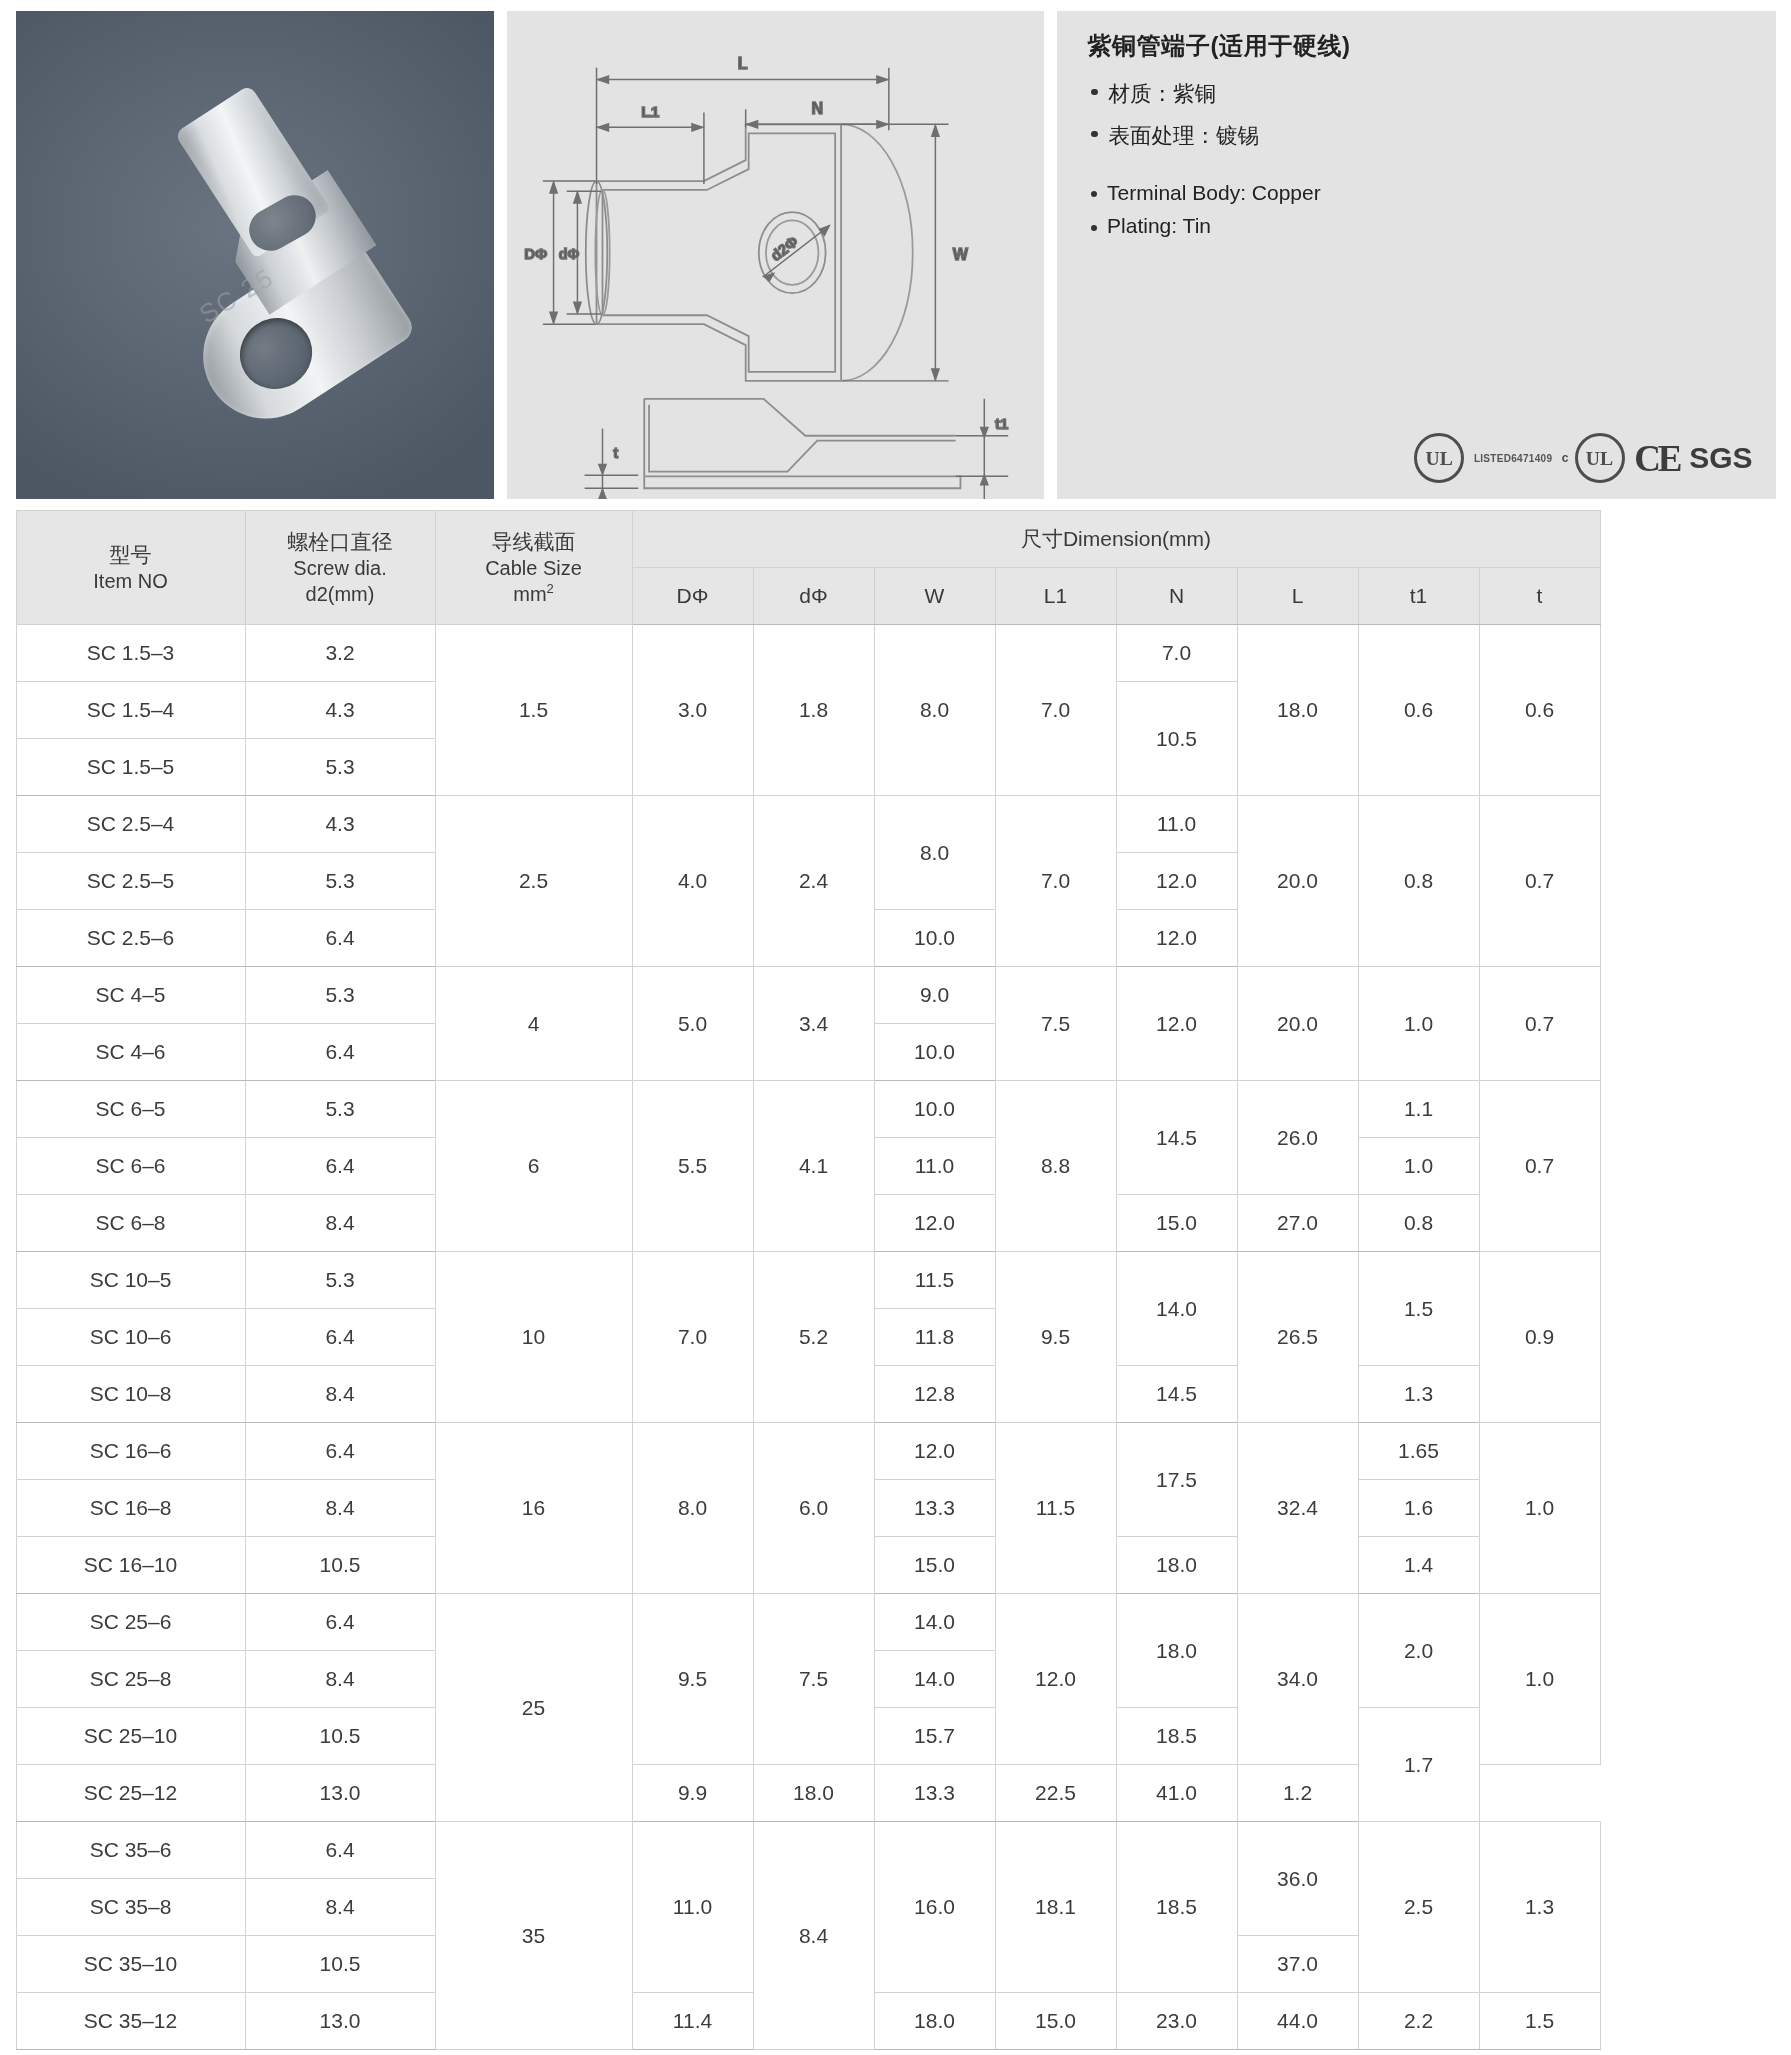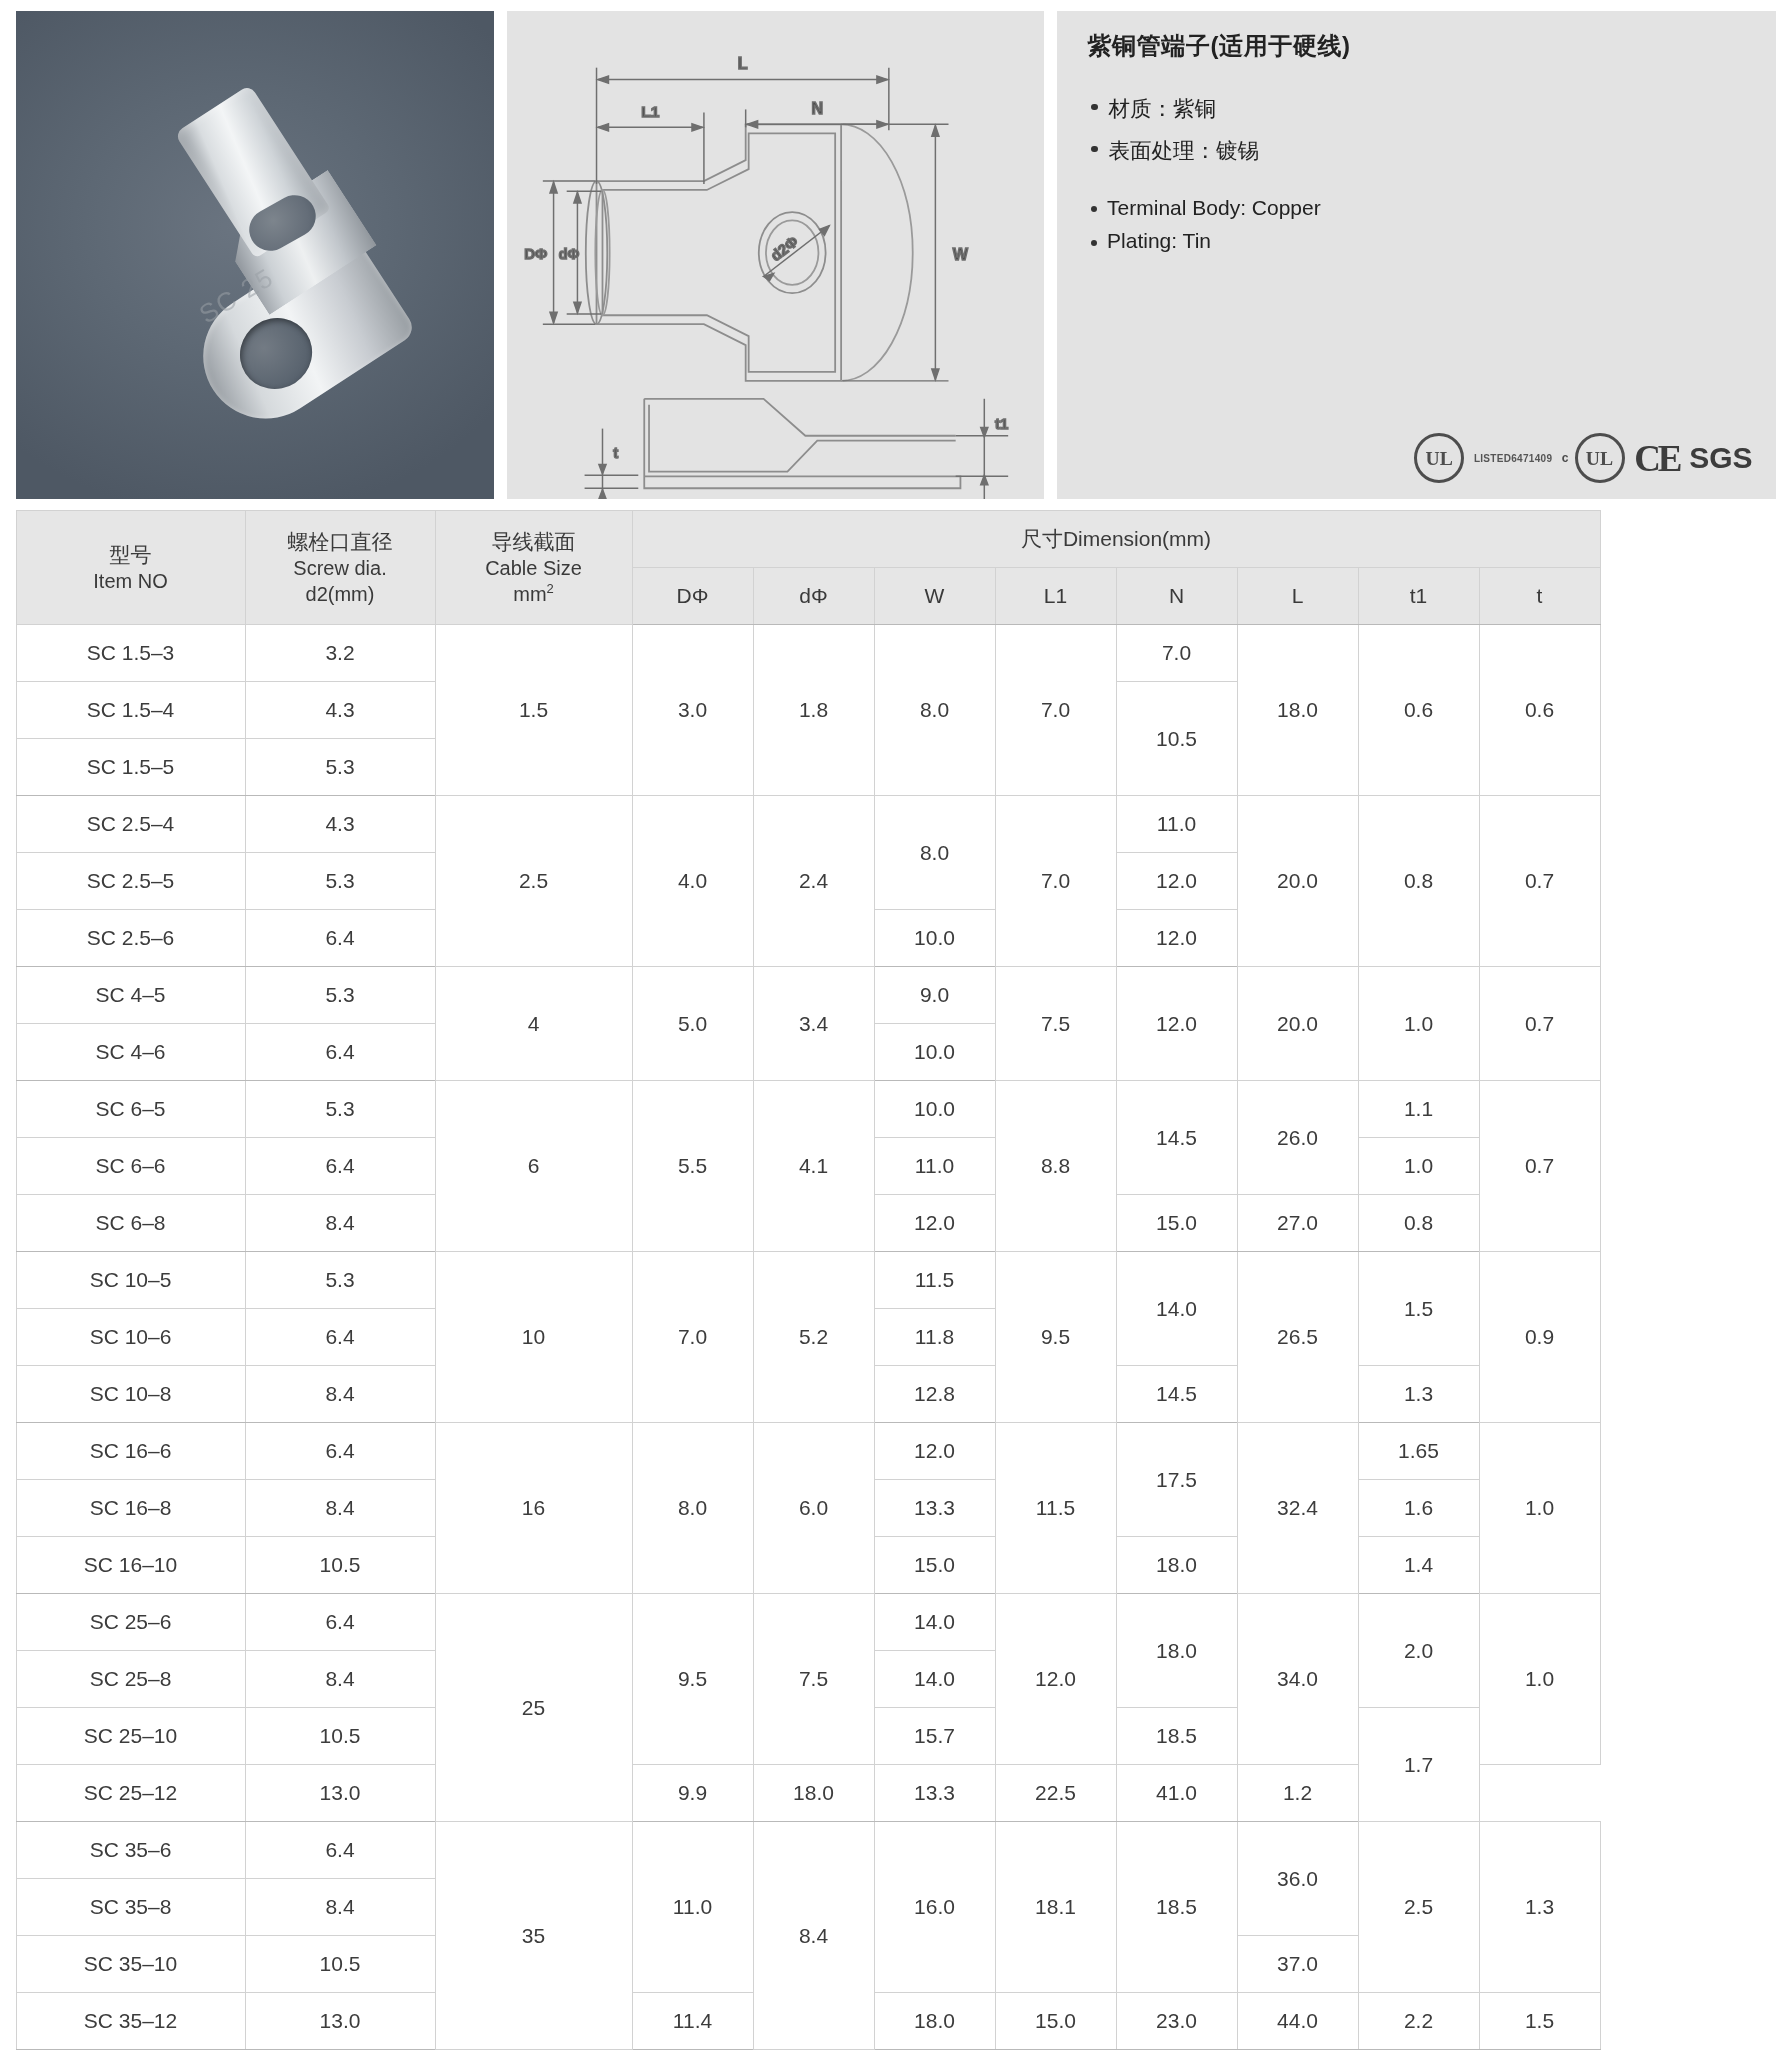--- a/index.html
+++ b/index.html
@@ -27,21 +27,21 @@
   .lug-slot{position:absolute;left:156px;top:118px;width:70px;height:42px;border-radius:24px;
      background:radial-gradient(circle at 40% 34%,#7d858d 0%,#646d78 70%,#525c67 100%);
      transform:rotate(4deg);}
   .lug-mark{position:absolute;left:72px;top:161px;width:155px;height:42px;transform:rotate(2deg);
      color:#9aa0a6;font-size:26px;letter-spacing:1.8px;opacity:.55;}
 
   .draw-panel{width:537px;height:488px;background:#e3e3e3;position:relative;flex:none;}
   .text-panel{flex:1;height:488px;background:#e3e3e3;position:relative;padding:19px 24px 0 31px;box-sizing:border-box;}
 
   .cn-title{font-size:24px;font-weight:bold;color:#222;letter-spacing:0.6px;}
-  .bullets{margin-top:32px;}
+  .bullets{margin-top:17px;}
   .bullet{display:flex;align-items:flex-start;font-size:21.5px;color:#222;margin-bottom:13px;}
   .bullet .dot{width:6.6px;height:6.6px;border-radius:50%;background:#333;margin:10px 10.7px 0 3.6px;flex:none;}
   .en-block{margin-top:31px;}
   .en-title{font-size:22px;font-weight:bold;color:#1d1d1d;line-height:1.34;}
   .en-bullet{display:flex;align-items:flex-start;font-size:21px;color:#222;margin-top:9.6px;}
   .en-bullet .dot{width:6px;height:6px;border-radius:50%;background:#333;margin:10.7px 10px 0 3.6px;flex:none;}
 
   .certs{position:absolute;right:23px;bottom:15.5px;display:flex;align-items:center;gap:9.6px;}
   .ul-mark{width:44px;height:44px;border:3px solid #4d4d4d;border-radius:50%;display:flex;align-items:center;
      justify-content:center;font-size:19.7px;font-weight:bold;color:#4d4d4d;font-family:"Liberation Serif",serif;}

